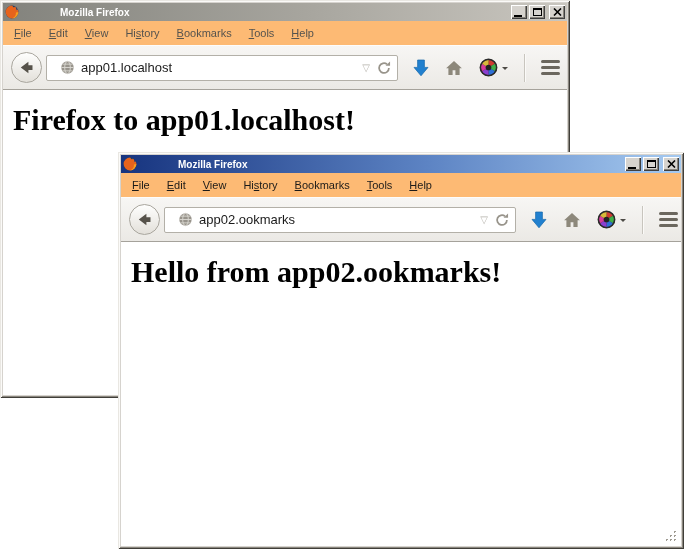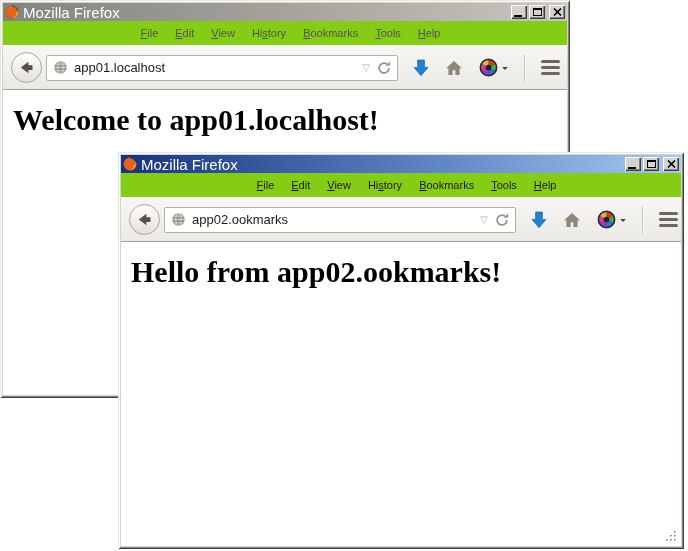--- a/index.html
+++ b/index.html
@@ -20,37 +20,37 @@
 
   
   .titlebar {
     height:18px; flex:0 0 18px; display:flex; align-items:center;
     padding:0 2px 0 2px; gap:4px;
   }
   .window.active .titlebar   { background:linear-gradient(90deg,#17347f 0%,#5d84c4 55%,#a6caf0 100%); }
   .window.inactive .titlebar { background:linear-gradient(90deg,#83837d 0%,#a8a69f 55%,#c9c6bf 100%); }
   .fx-icon { width:14px; height:14px; display:flex; flex:0 0 14px; }
   .title-text {
-    color:#ffffff; font-weight:normal; font-size:15px; flex:1;
-    white-space:nowrap; overflow:hidden;
+    color:#ffffff; font-weight:bold; font-size:10px; flex:1;
+    white-space:nowrap; overflow:hidden;margin-left:37px;
   }
   .win-buttons { display:flex; align-items:center; gap:2px; }
   .wbtn {
     width:16px; height:14px; padding:0; border:none; background:#d6d3ce;
     display:flex; align-items:center; justify-content:center; cursor:default;
     box-shadow: inset 1px 1px 0 #ffffff, inset -1px -1px 0 #404040, inset -2px -2px 0 #87837b;
   }
   .wbtn.close-btn { margin-left:2px; }
   .g-min { width:8px; height:2px; background:#000; align-self:flex-end; margin:0 2px 2px 0; }
   .g-max { width:9px; height:8px; border:1px solid #000; border-top-width:2px; box-sizing:border-box; }
 
   
   .menubar {
     height:24px; flex:0 0 24px; display:flex; align-items:center;
-    padding-left:11px; gap:17px; font-size:11px; background:#84cc16; color:#1c1b19;justify-content:center;
+    padding-left:11px; gap:17px; font-size:11px; background:#fdba74; color:#1c1b19;
   }
   .window.inactive .menubar { color:#55534e; }
   .menu-item { white-space:nowrap; cursor:default; }
   .menu-item u { text-decoration:underline; }
 
   
   .navbar {
     height:43px; flex:0 0 43px; display:flex; align-items:center;
     padding:0 8px; box-sizing:content-box;
     background:linear-gradient(#f7f6f4,#ebe9e5);
@@ -58,21 +58,21 @@
   }
   .back-btn {
     width:31px; height:31px; border-radius:50%; border:1px solid #a9a69e; padding:0;
     background:linear-gradient(#fefefd,#e3e0da);
     display:flex; align-items:center; justify-content:center; flex:0 0 31px;
     margin-right:4px; z-index:1; cursor:default;
   }
   .urlbar {
     height:26px; width:352px; flex:0 0 352px; box-sizing:border-box;
     background:#fff; border:1px solid #b3b0a8; border-radius:2px;
-    display:flex; align-items:center; padding:0 5px 0 6px; gap:6px;
+    display:flex; align-items:center; padding:0 5px 0 13px; gap:6px;
   }
   .url-text { flex:1; font-size:13px; color:#1a1a1a; white-space:nowrap; overflow:hidden; }
   .url-drop { color:#b7b4ad; font-size:10px; line-height:1; cursor:default; }
   .icon-btn { border:none; background:none; padding:0; display:flex; align-items:center; cursor:default; }
   .nav-right { display:flex; align-items:center; margin-left:15px; gap:16px; }
   .caret-down {
     width:0; height:0; border:3.5px solid transparent; border-top-color:#4c4a45;
     margin-left:4px; margin-top:4px;
   }
   .vsep { width:1px; height:28px; background:#c8c5be; box-shadow:1px 0 0 #fbfaf8; }
@@ -188,21 +188,21 @@
       <div class="vsep"></div>
       <button class="icon-btn hamburger">
         <span></span>
           <span></span>
           <span></span>
       </button>
     </div>
   </div>
 
   <div class="content">
-    <h1>Welcome to app01.localhost!</h1>
+    <h1>Firefox to app01.localhost!</h1>
   </div>
 </div>
 
 <div class="window active" id="win2">
   <div class="titlebar">
     <span class="fx-icon">
       <svg viewBox="0 0 16 16" width="14" height="14">
         <circle cx="8" cy="8" r="7.3" fill="#1d3a63"></circle>
         <circle cx="8.6" cy="8.4" r="5.6" fill="#3b7bd0"></circle>
         <path d="M8 .7A7.3 7.3 0 1 0 15.3 8c0-1.6-.6-2.8-1.2-3.5.2 1-.5 1.7-1.2 1.3.5-1.9-.7-3.4-1.9-4-.1.9-.7 1.3-1.3.9C9.1 2 8.6.7 8 .7z" fill="#e7631c"></path>

